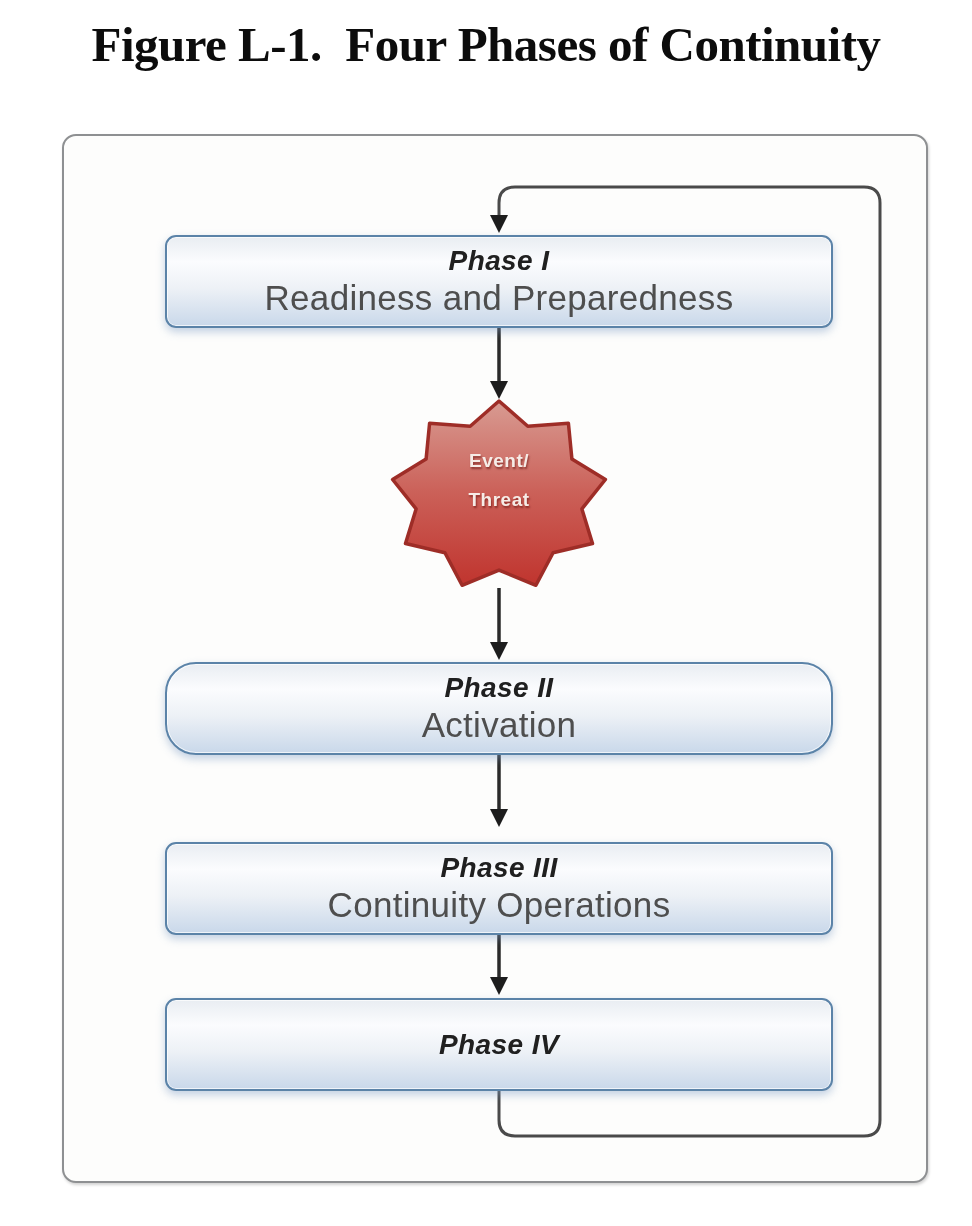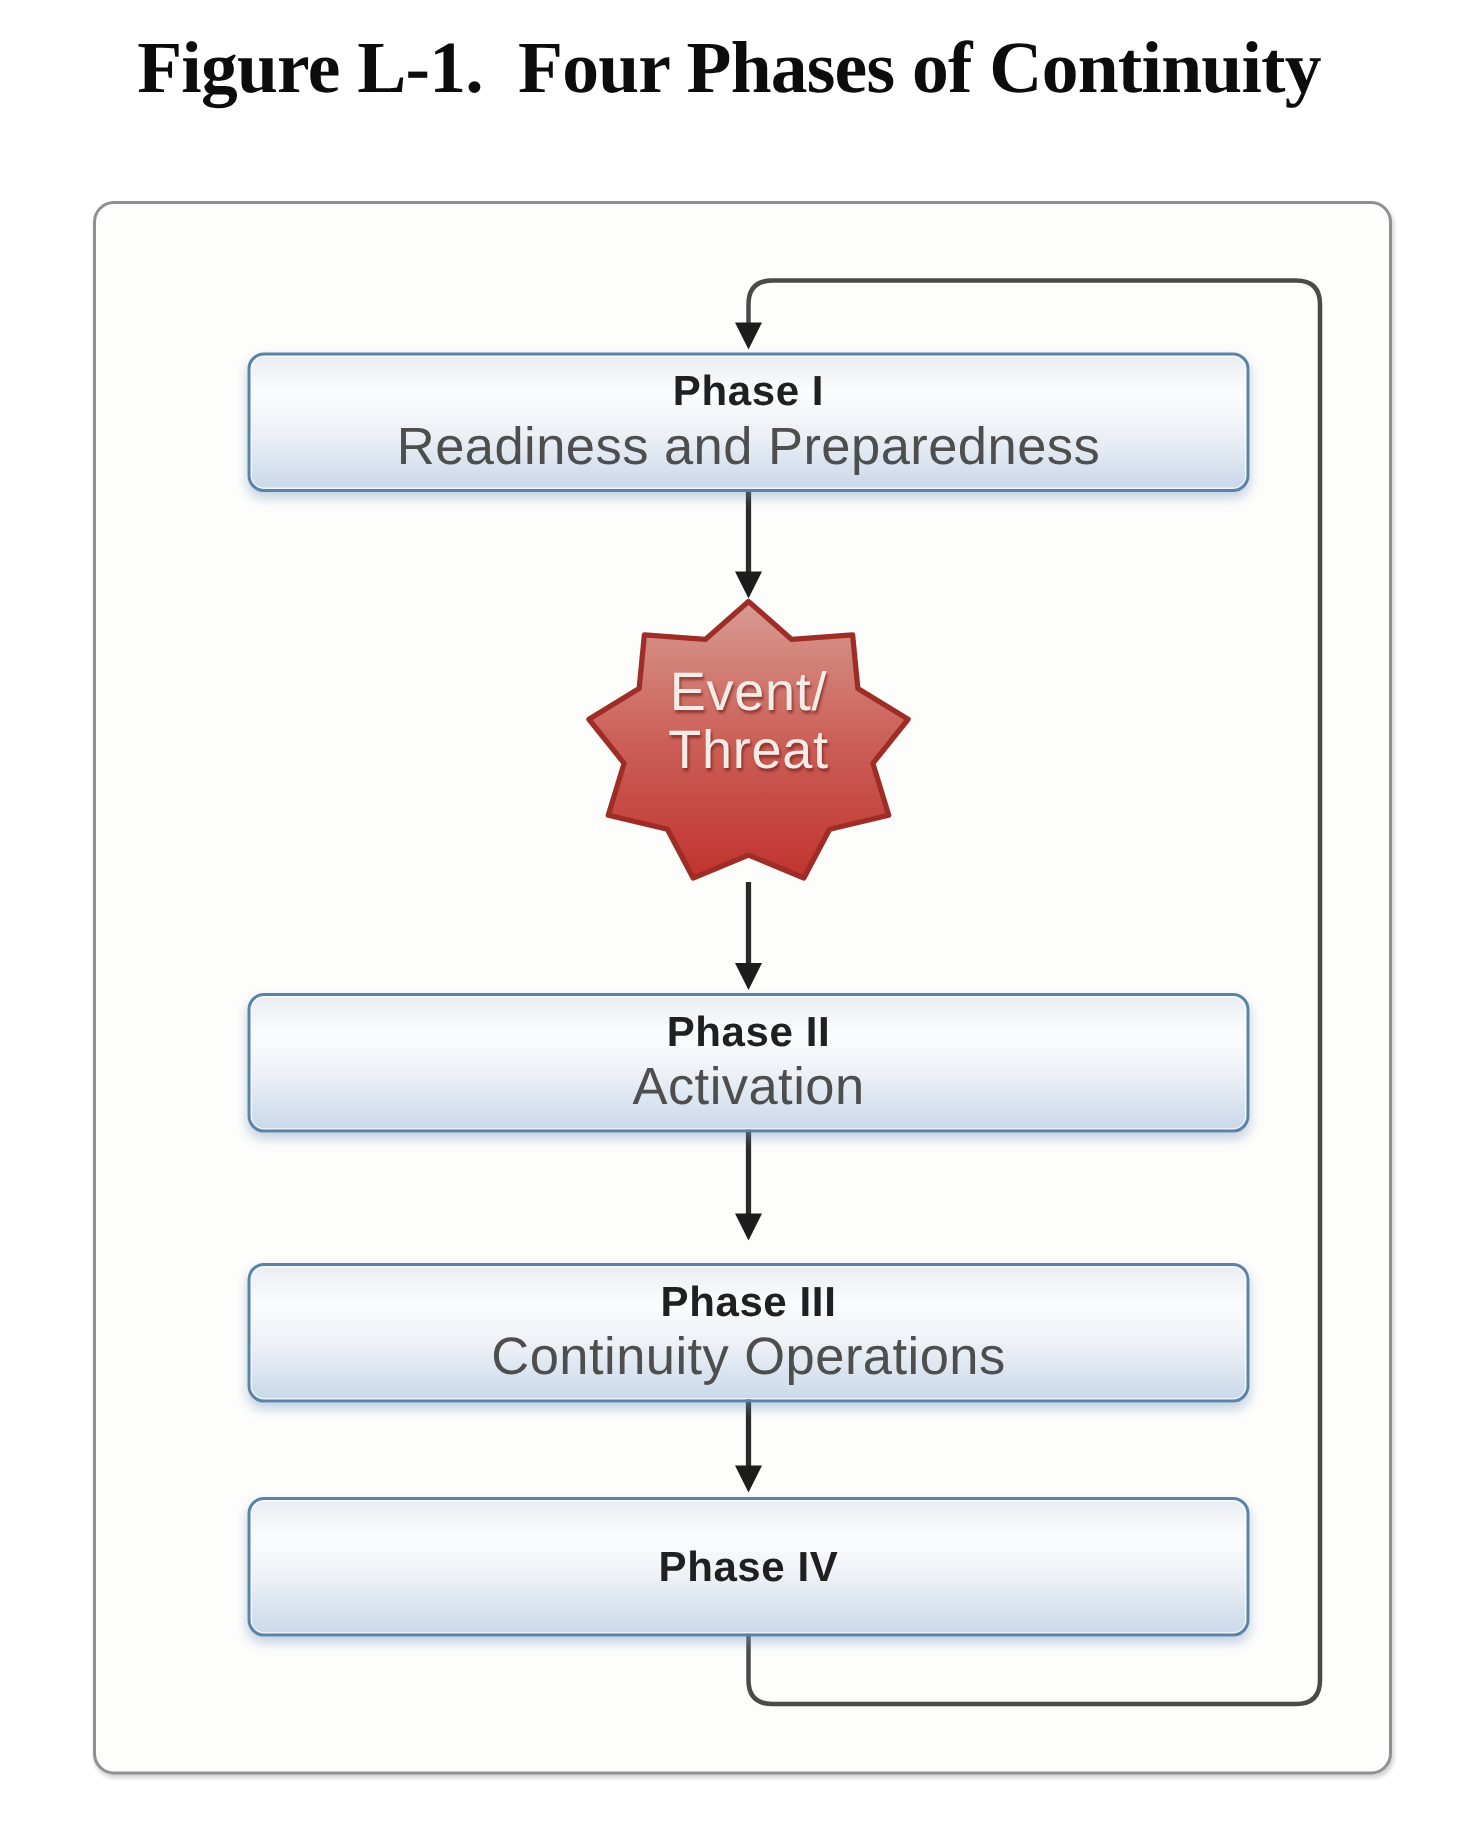--- a/index.html
+++ b/index.html
@@ -20,28 +20,28 @@
   }
   svg.overlay { position:absolute; left:0; top:0; width:972px; height:1226px; }
   .phase-box {
     position:absolute; left:165px; width:664px; height:89px;
     border:2px solid #5b83a8; border-radius:11px;
     background:linear-gradient(180deg,#e9edf2 0%,#fbfcfe 28%,#edf1f6 58%,#c9d8ea 100%);
     box-shadow:0 4px 8px rgba(125,155,195,0.45), inset 0 0 0 1px rgba(255,255,255,0.7);
     display:flex; flex-direction:column; align-items:center; justify-content:center; gap:1px;
   }
   .phase-box.p1 { top:235px; }
-  .phase-box.p2 { top:662px; }
+  .phase-box.p2 { top:662px;border-radius:31px; }
   .phase-box.p3 { top:842px; }
   .phase-box.p4 { top:998px; }
-  .phase-title { font-size:28px; font-weight:700; color:#202020; letter-spacing:0.4px; }
+  .phase-title { font-size:28px; font-weight:700; color:#202020; letter-spacing:0.4px;font-style:italic; }
   .phase-sub   { font-size:35px; color:#4e4e4e; letter-spacing:0.3px; }
   .star-label {
     position:absolute; left:399px; top:441px; width:200px;
-    text-align:center; font-weight:400; font-size:36px; line-height:39px;
+    text-align:center; font-weight:700; font-size:19px; line-height:39px;
     color:#f6ece7; letter-spacing:0.5px;
     text-shadow:1px 2px 2px rgba(90,10,5,0.55);
   }
 </style>
 </head>
 <body>
 
 <div class="canvas">
 
   <div class="figure-title">Figure L-1.  Four Phases of Continuity</div>

